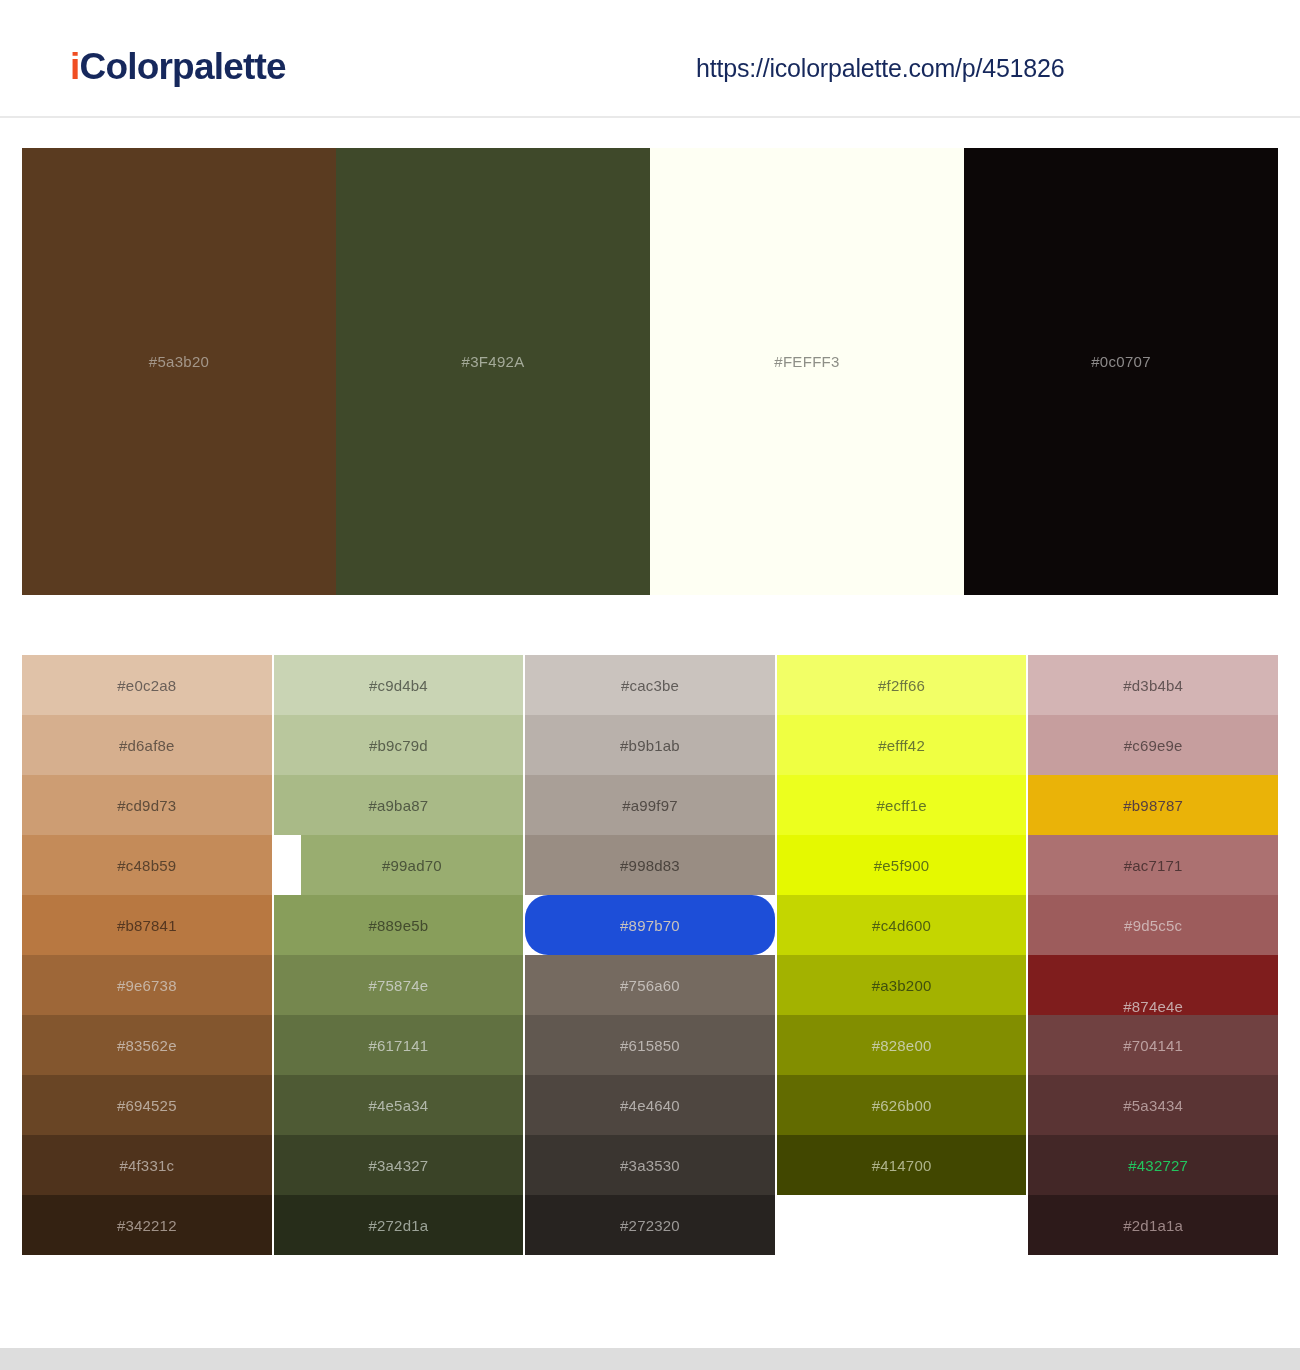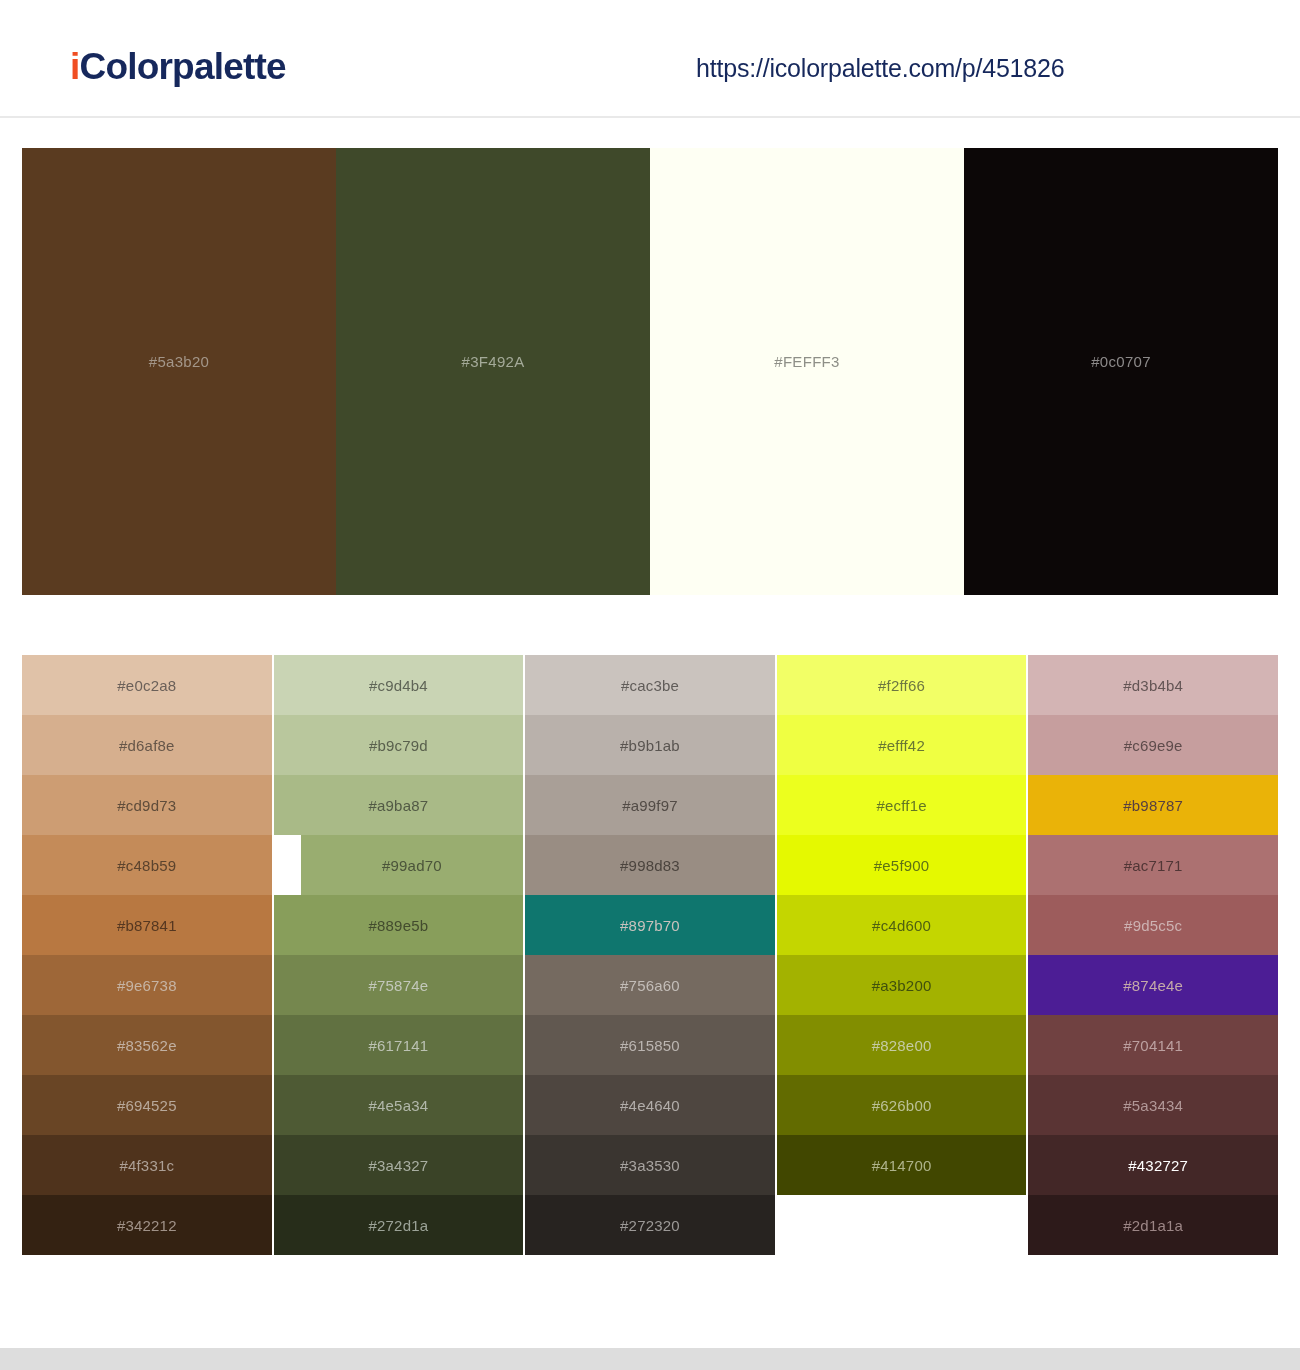--- a/index.html
+++ b/index.html
@@ -211,21 +211,21 @@
         </div>
         <div class="shade-cell" style="background-color: rgb(185, 177, 171);">
           <span style="color: rgb(89, 84, 80);">#b9b1ab</span>
         </div>
         <div class="shade-cell" style="background-color: rgb(169, 159, 151);">
           <span style="color: rgb(82, 75, 70);">#a99f97</span>
         </div>
         <div class="shade-cell" style="background-color: rgb(153, 141, 131);">
           <span style="color: rgb(75, 68, 62);">#998d83</span>
         </div>
-        <div class="shade-cell" style="background-color: #0f766e;">
+        <div class="shade-cell" style="background-color: #1d4ed8; border-radius: 23px;">
           <span style="color: rgb(201, 194, 189);">#897b70</span>
         </div>
         <div class="shade-cell" style="background-color: rgb(117, 106, 96);">
           <span style="color: rgb(195, 189, 184);">#756a60</span>
         </div>
         <div class="shade-cell" style="background-color: rgb(97, 88, 80);">
           <span style="color: rgb(187, 181, 177);">#615850</span>
         </div>
         <div class="shade-cell" style="background-color: rgb(78, 70, 64);">
           <span style="color: rgb(178, 173, 170);">#4e4640</span>
@@ -275,31 +275,31 @@
         </div>
         <div class="shade-cell" style="background-color: #eab308;">
           <span style="color: rgb(88, 64, 64);">#b98787</span>
         </div>
         <div class="shade-cell" style="background-color: rgb(172, 113, 113);">
           <span style="color: rgb(81, 54, 54);">#ac7171</span>
         </div>
         <div class="shade-cell" style="background-color: rgb(157, 92, 92);">
           <span style="color: rgb(205, 178, 178);">#9d5c5c</span>
         </div>
-        <div class="shade-cell" style="background-color: #4c1d95;">
+        <div class="shade-cell" style="background-color: #7f1d1d; align-items: flex-end;">
           <span style="color: rgb(197, 169, 169);">#874e4e</span>
         </div>
         <div class="shade-cell" style="background-color: rgb(112, 65, 65);">
           <span style="color: rgb(188, 160, 160);">#704141</span>
         </div>
         <div class="shade-cell" style="background-color: rgb(90, 52, 52);">
           <span style="color: rgb(178, 152, 152);">#5a3434</span>
         </div>
         <div class="shade-cell" style="background-color: rgb(67, 39, 39);">
-          <span style="color: #ffffff; margin-left: 10px;">#432727</span>
+          <span style="color: #22c55e; margin-left: 10px;">#432727</span>
         </div>
         <div class="shade-cell" style="background-color: rgb(45, 26, 26);">
           <span style="color: rgb(156, 134, 134);">#2d1a1a</span>
         </div>
       </div>
     </div>
 
   <div class="site-footer" style="background-color: rgb(221, 221, 221);"></div>
 
 </div>

